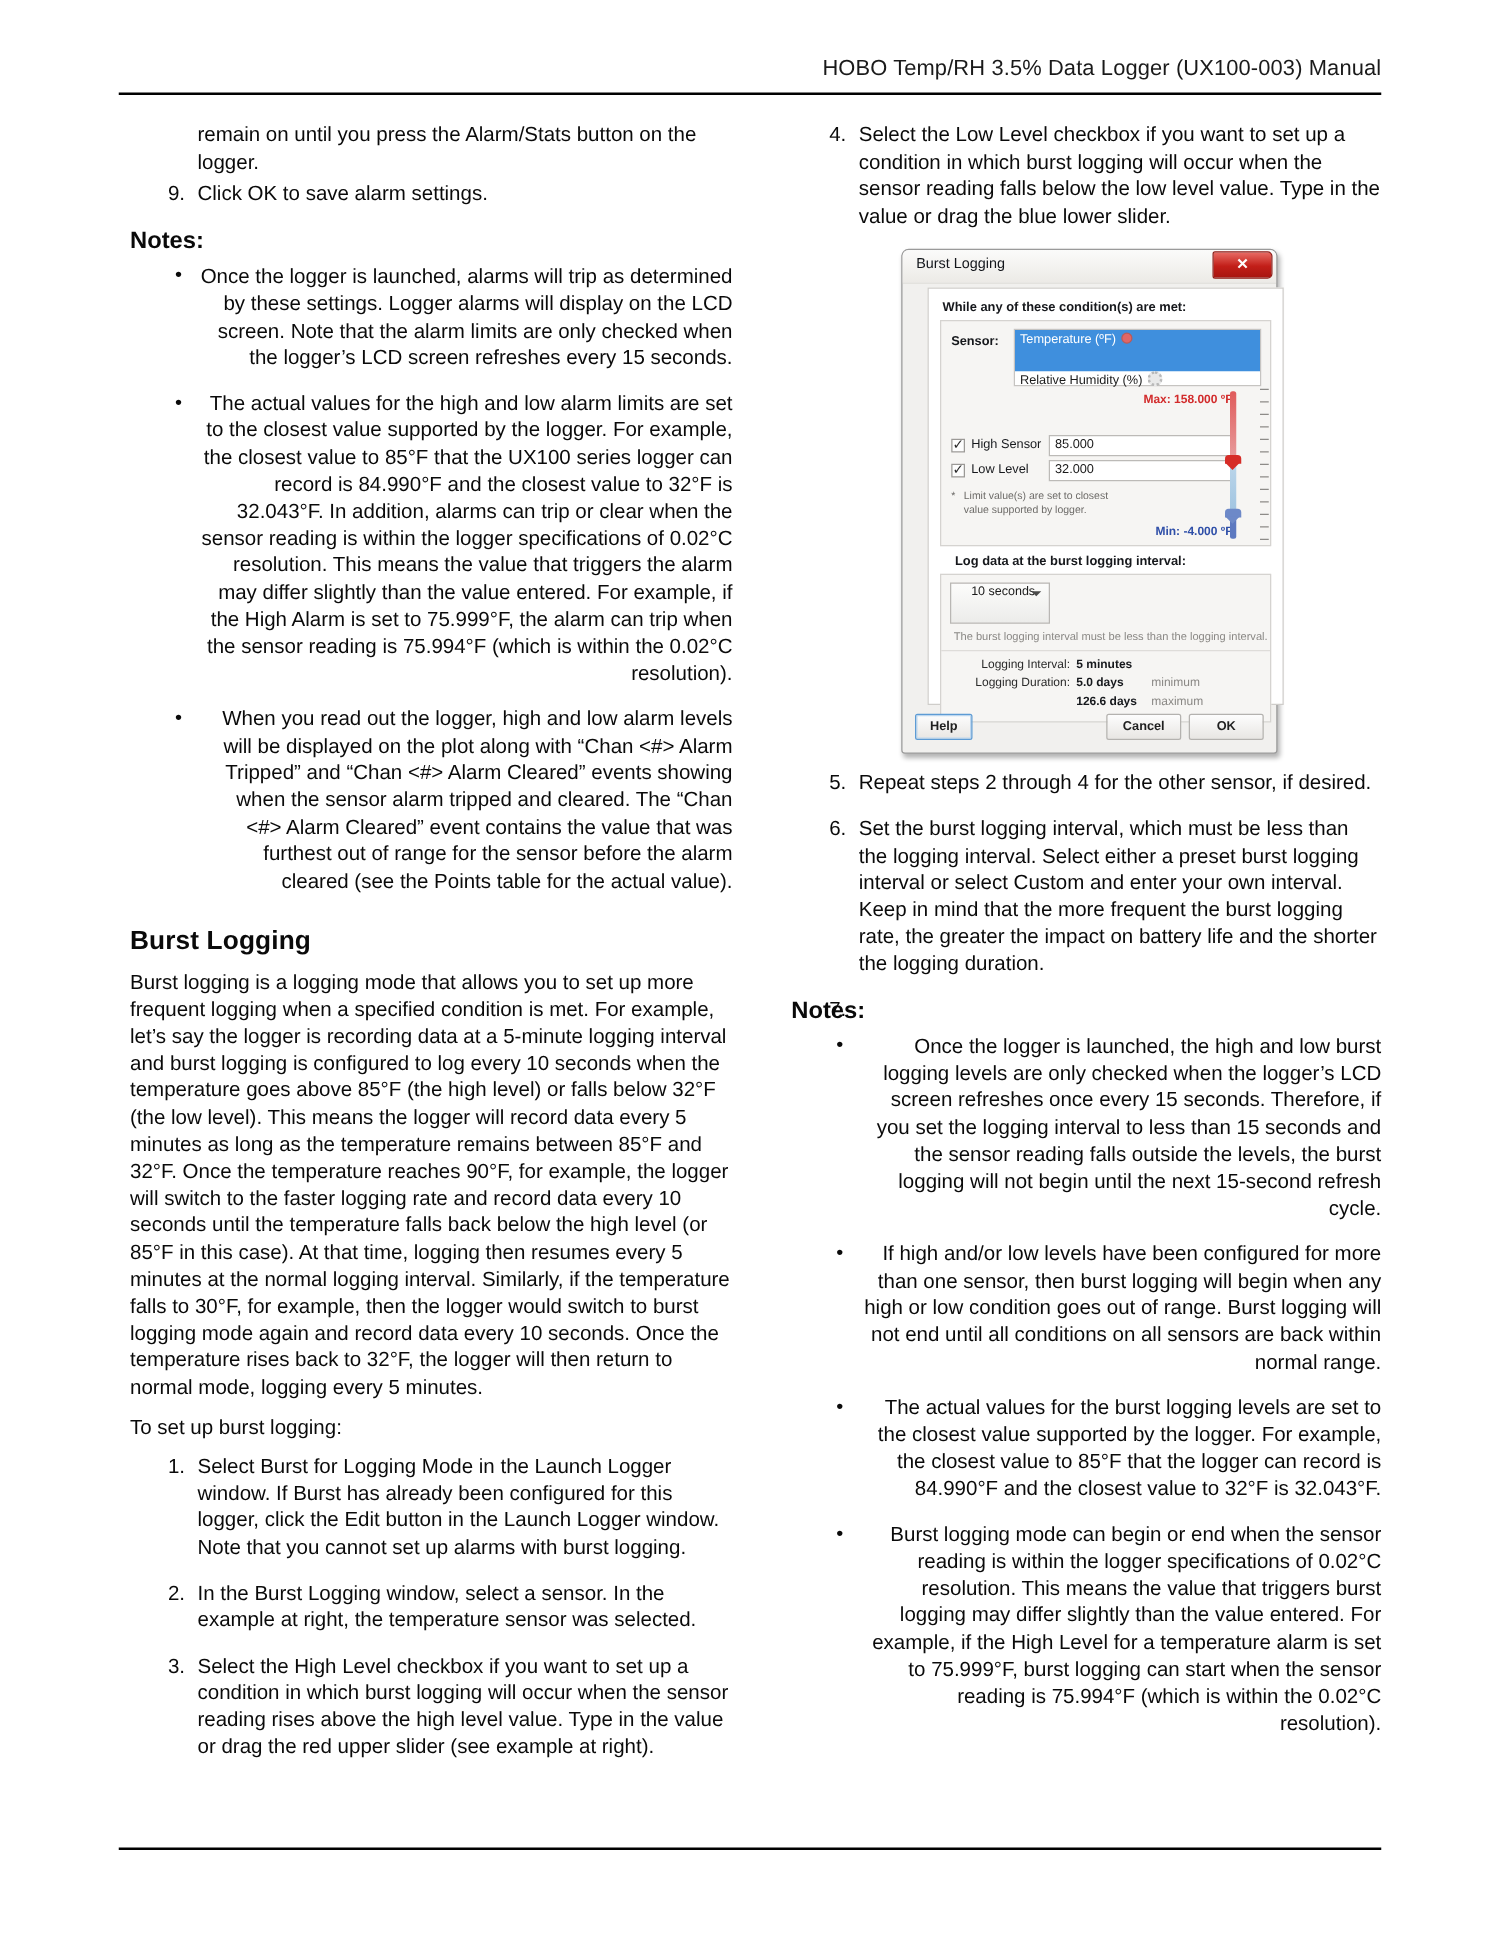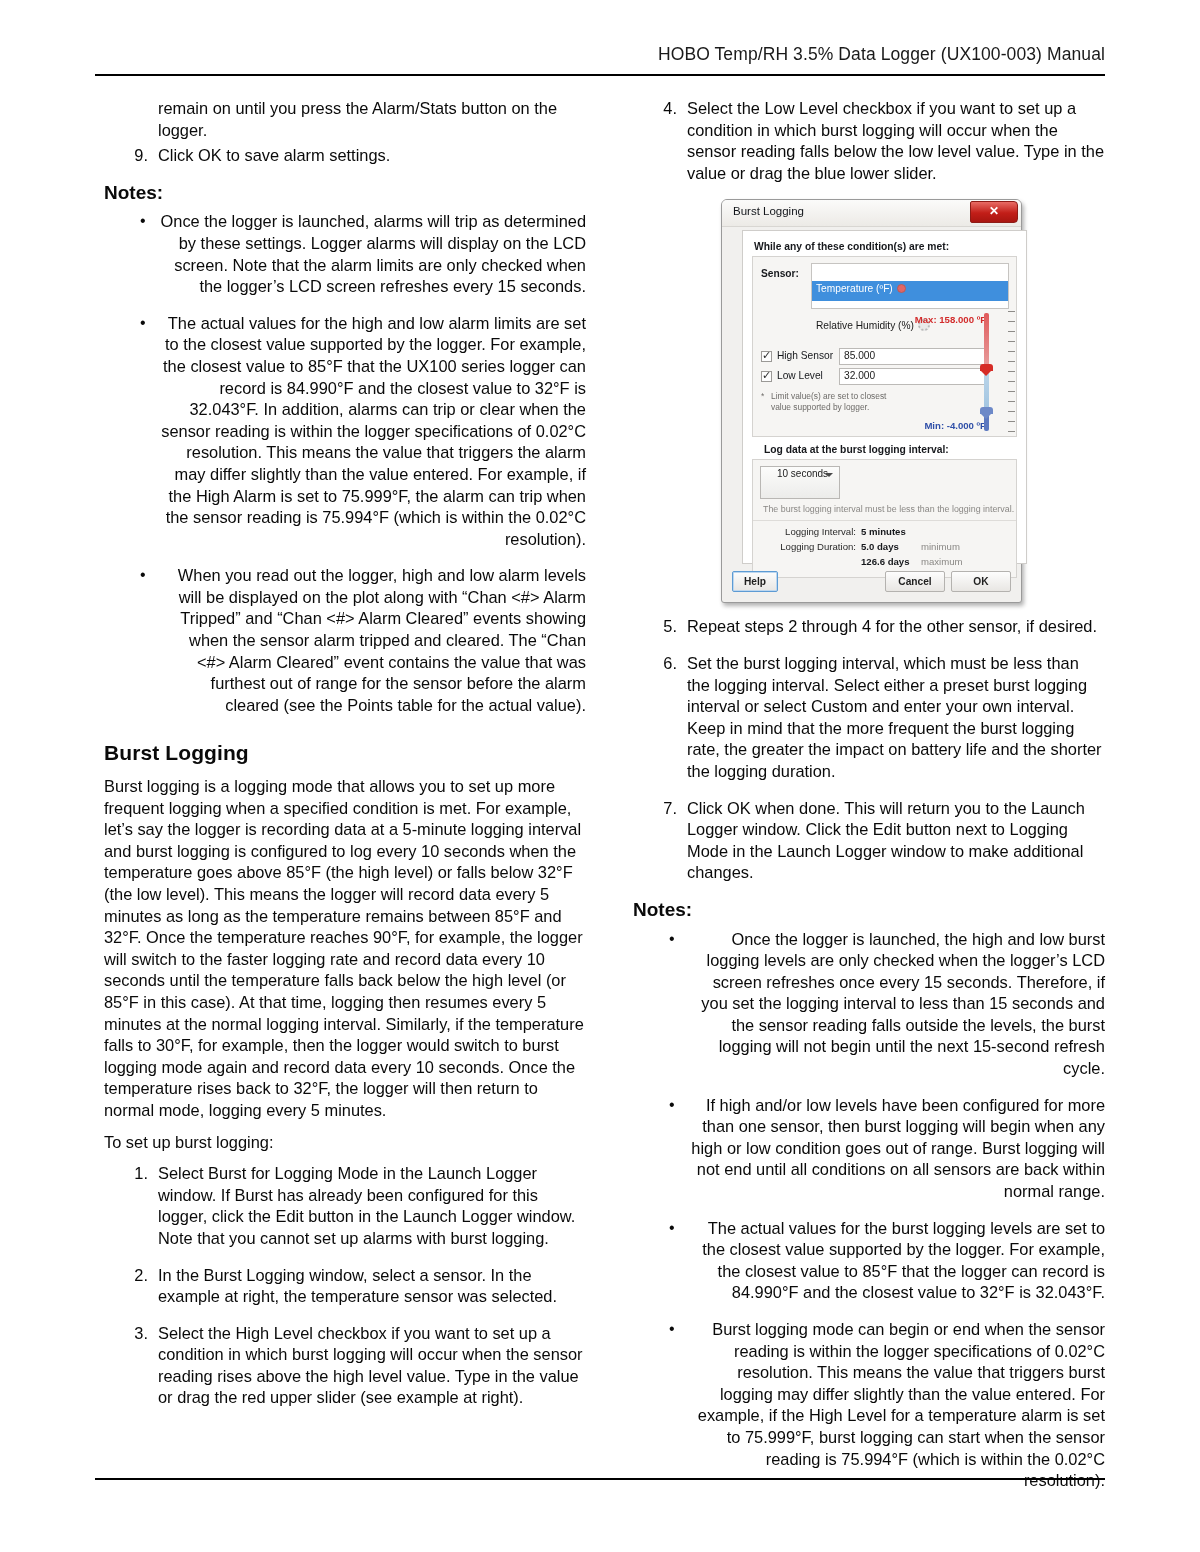--- a/index.html
+++ b/index.html
@@ -223,28 +223,27 @@
     left: 52px;
     top: 0;
     right: 1px;
     height: 46px;
     background: #ffffff;
     border: 1px solid #c6c4c1;
     box-sizing: border-box;
   }
   .sensor-item {
     position: relative;
-    height: 20px;
+    height: 33px;
     line-height: 15px;
     padding-left: 4px;
     font-size: 10.2px;
     color: #1a1a1a;
     font-family: "Liberation Sans", sans-serif;
     white-space: nowrap;
-    margin-top: 17px;
   }
   .sensor-item.selected {
     background: #3f8fdd;
     color: #ffffff;
   }
   .dot-temp {
     display: inline-block;
     width: 7px; height: 7px;
     border-radius: 50%;
     background: #e06666;
@@ -581,21 +580,20 @@
       <li>
         <span class="num">5.</span>
         <span>Repeat steps 2 through 4 for the other sensor, if desired.</span>
       </li>
       <li>
         <span class="num">6.</span>
         <span>Set the burst logging interval, which must be less than the logging interval. Select either a preset burst logging interval or select Custom and enter your own interval. Keep in mind that the more frequent the burst logging rate, the greater the impact on battery life and the shorter the logging duration.</span>
       </li>
       <li>
         <span class="num">7.</span>
-        <span>Click OK when done. This will return you to the Launch Logger window. Click the Edit button next to Logging Mode in the Launch Logger window to make additional changes.</span>
       </li>
     </ol>
 
     <div class="notes-head">Notes:</div>
 
     <ul class="bullets">
       <li>Once the logger is launched, the high and low burst logging levels are only checked when the logger’s LCD screen refreshes once every 15 seconds. Therefore, if you set the logging interval to less than 15 seconds and the sensor reading falls outside the levels, the burst logging will not begin until the next 15-second refresh cycle.</li>
       <li>If high and/or low levels have been configured for more than one sensor, then burst logging will begin when any high or low condition goes out of range. Burst logging will not end until all conditions on all sensors are back within normal range.</li>
       <li>The actual values for the burst logging levels are set to the closest value supported by the logger. For example, the closest value to 85°F that the logger can record is 84.990°F and the closest value to 32°F is 32.043°F.</li>
       <li>Burst logging mode can begin or end when the sensor reading is within the logger specifications of 0.02°C resolution. This means the value that triggers burst logging may differ slightly than the value entered. For example, if the High Level for a temperature alarm is set to 75.999°F, burst logging can start when the sensor reading is 75.994°F (which is within the 0.02°C resolution).</li>

